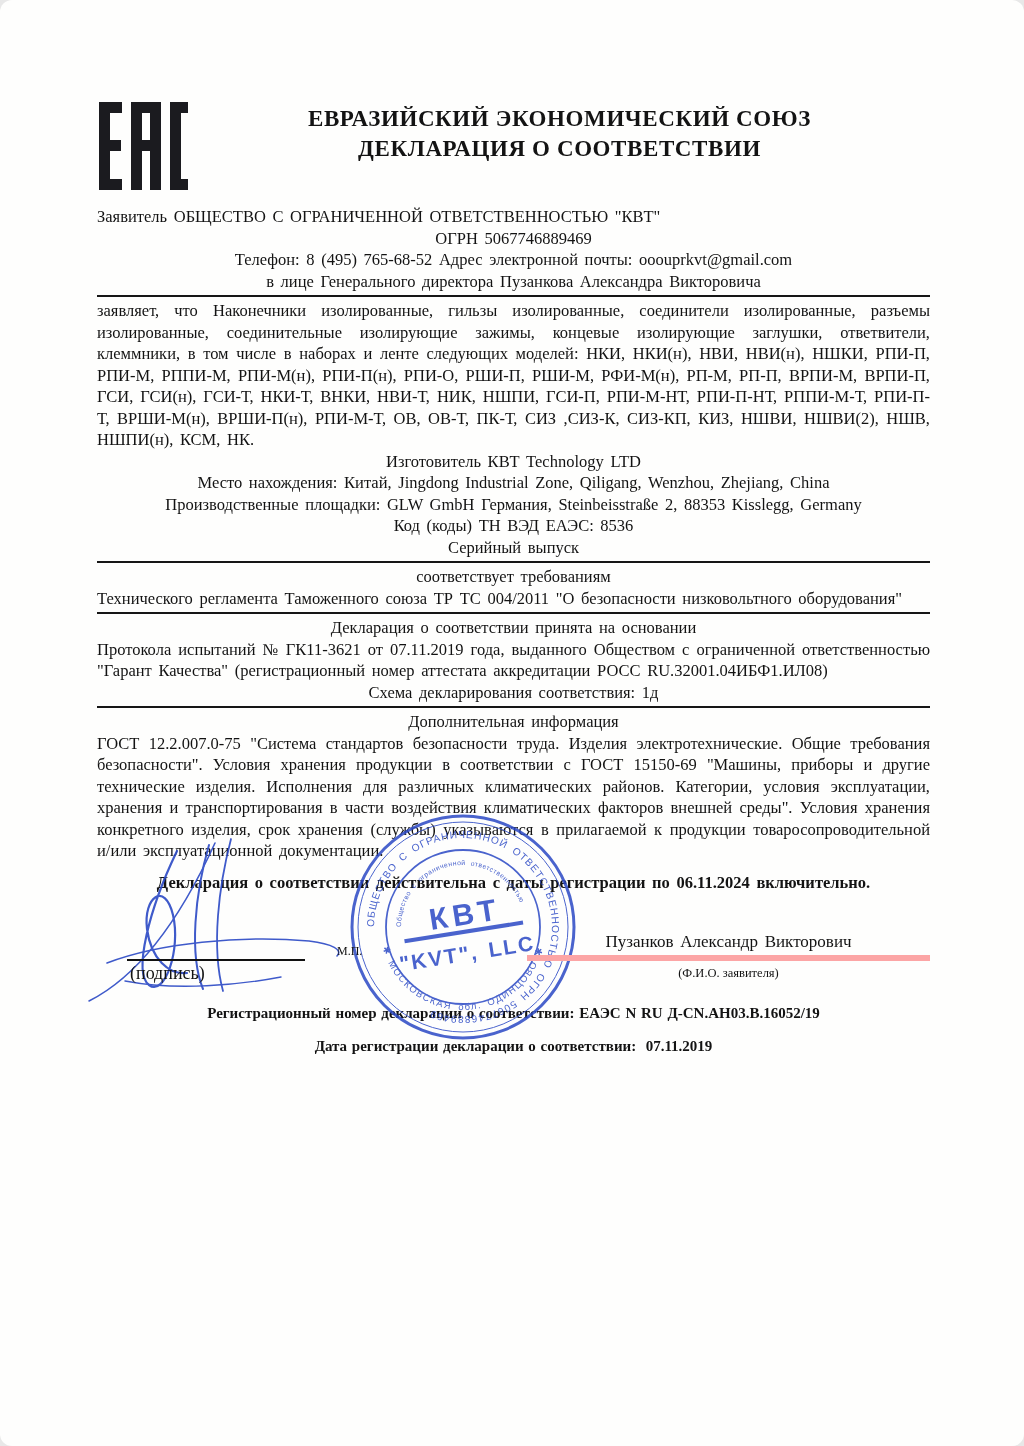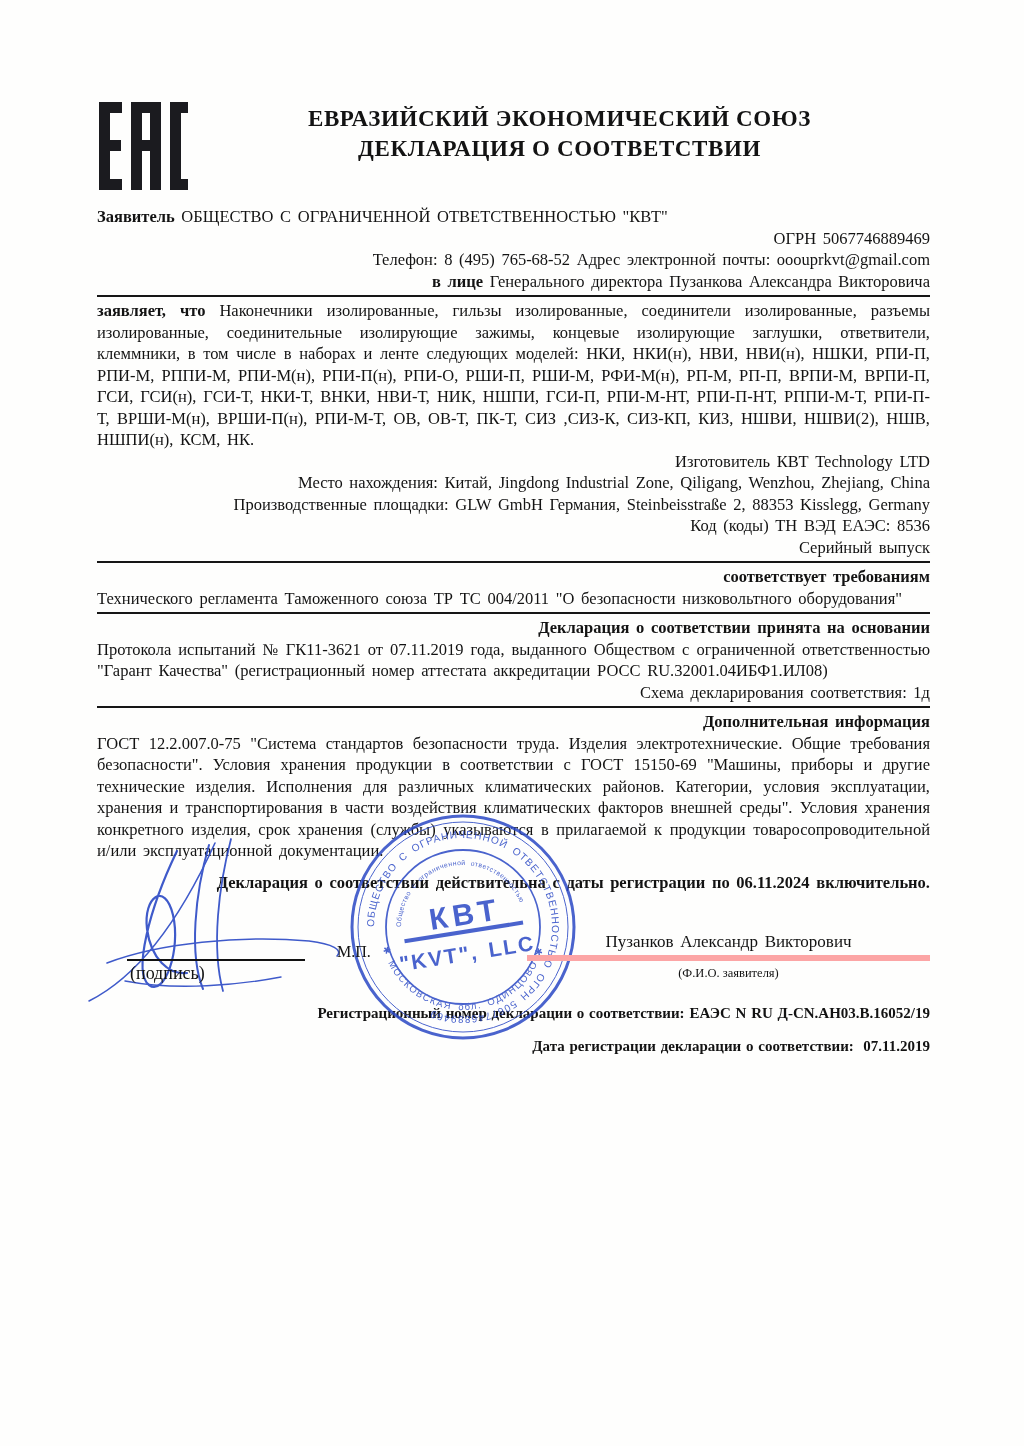--- a/index.html
+++ b/index.html
@@ -6,20 +6,21 @@
   html, body { background: #e8e8e8; }
   .page {
     position: relative;
     width: 1024px;
     height: 1446px;
     margin: 0 auto;
     background: #fefefd;
     color: #131313;
     font-family: "Liberation Serif", serif;
     overflow: hidden;
+    border-radius: 12px;
   }
   .header {
     display: flex;
     align-items: flex-start;
     padding: 100px 94px 0 97px;
   }
   .eac-logo { flex: 0 0 auto; width: 92px; height: 92px; }
   .titles {
     flex: 1;
     text-align: center;
@@ -29,42 +30,42 @@
     line-height: 30px;
     letter-spacing: 0.6px;
   }
   .body {
     padding: 14px 94px 0 97px;
     font-size: 16.5px;
     line-height: 21.5px;
     word-spacing: 2.5px;
   }
   .body p { text-align: justify; }
-  .body p.nojust { text-align: right; }
-  b { font-weight: bold; }
+  .body p.nojust { text-align: center; }
+  b { font-weight: normal; }
   .rule {
     border: none;
     border-top: 2.6px solid #161616;
     margin: 3px 0 3px 0;
   }
   .validity { margin-top: 10px; font-weight: bold; }
   .sig-row {
     position: relative;
     height: 78px;
     margin-top: 12px;
   }
   .sig-line-left {
     position: absolute; left: 30px; top: 0; width: 178px; height: 56px;
     border-bottom: 2px solid #111;
   }
   .sig-label-left {
     position: absolute; left: 33px; top: 58px; width: 178px;
     text-align: left; font-size: 18px; word-spacing: 0;
   }
-  .mp-label { position: absolute; left: 240px; top: 36px; font-size: 16px; }
+  .mp-label { position: absolute; left: 240px; top: 36px; font-size: 12px; }
   .fio-wrap {
     position: absolute; left: 430px; top: 0; right: 0; height: 56px;
     border-bottom: 6px solid #fca5a5;
     text-align: center; font-size: 17px; padding-top: 26px;
   }
   .sig-label-right {
     position: absolute; left: 430px; top: 58px; right: 0;
     text-align: center; font-size: 12.5px; word-spacing: 0;
   }
   .reg-line { font-weight: bold; margin-top: 20px; font-size: 15px; word-spacing: 1px; }

